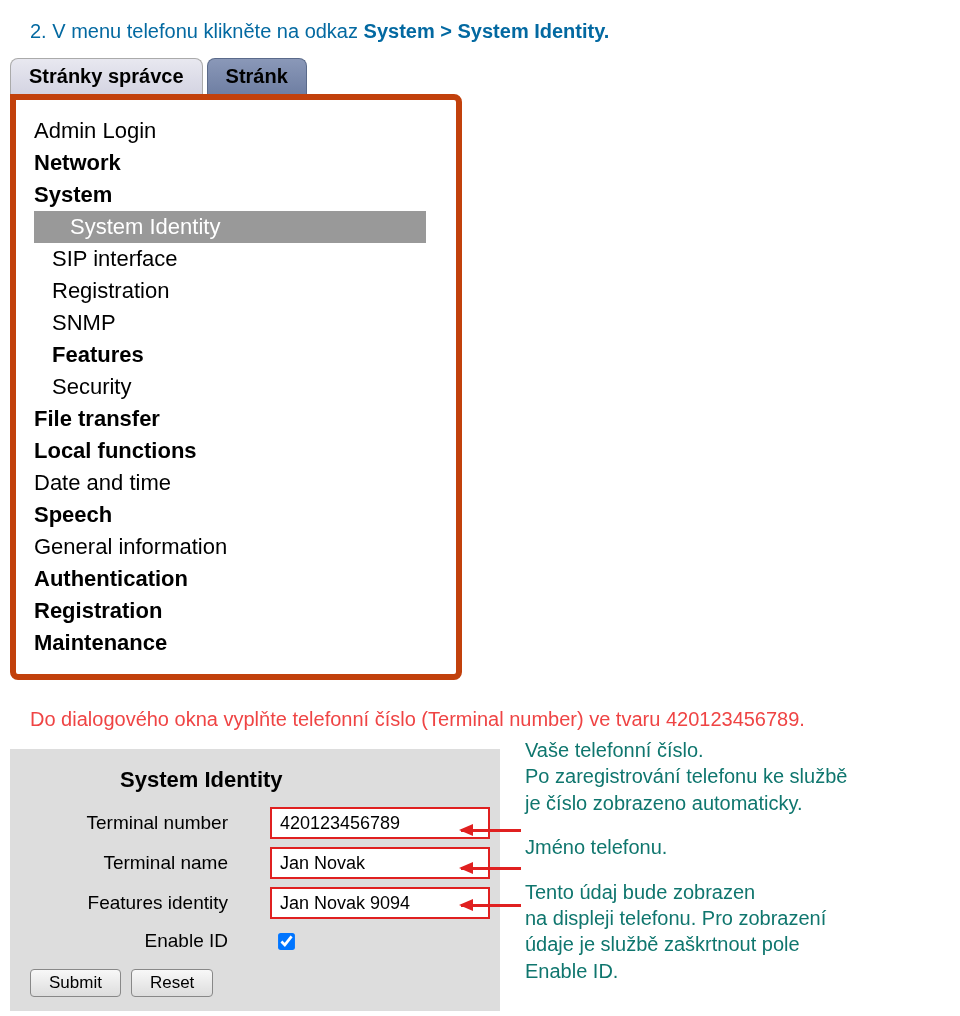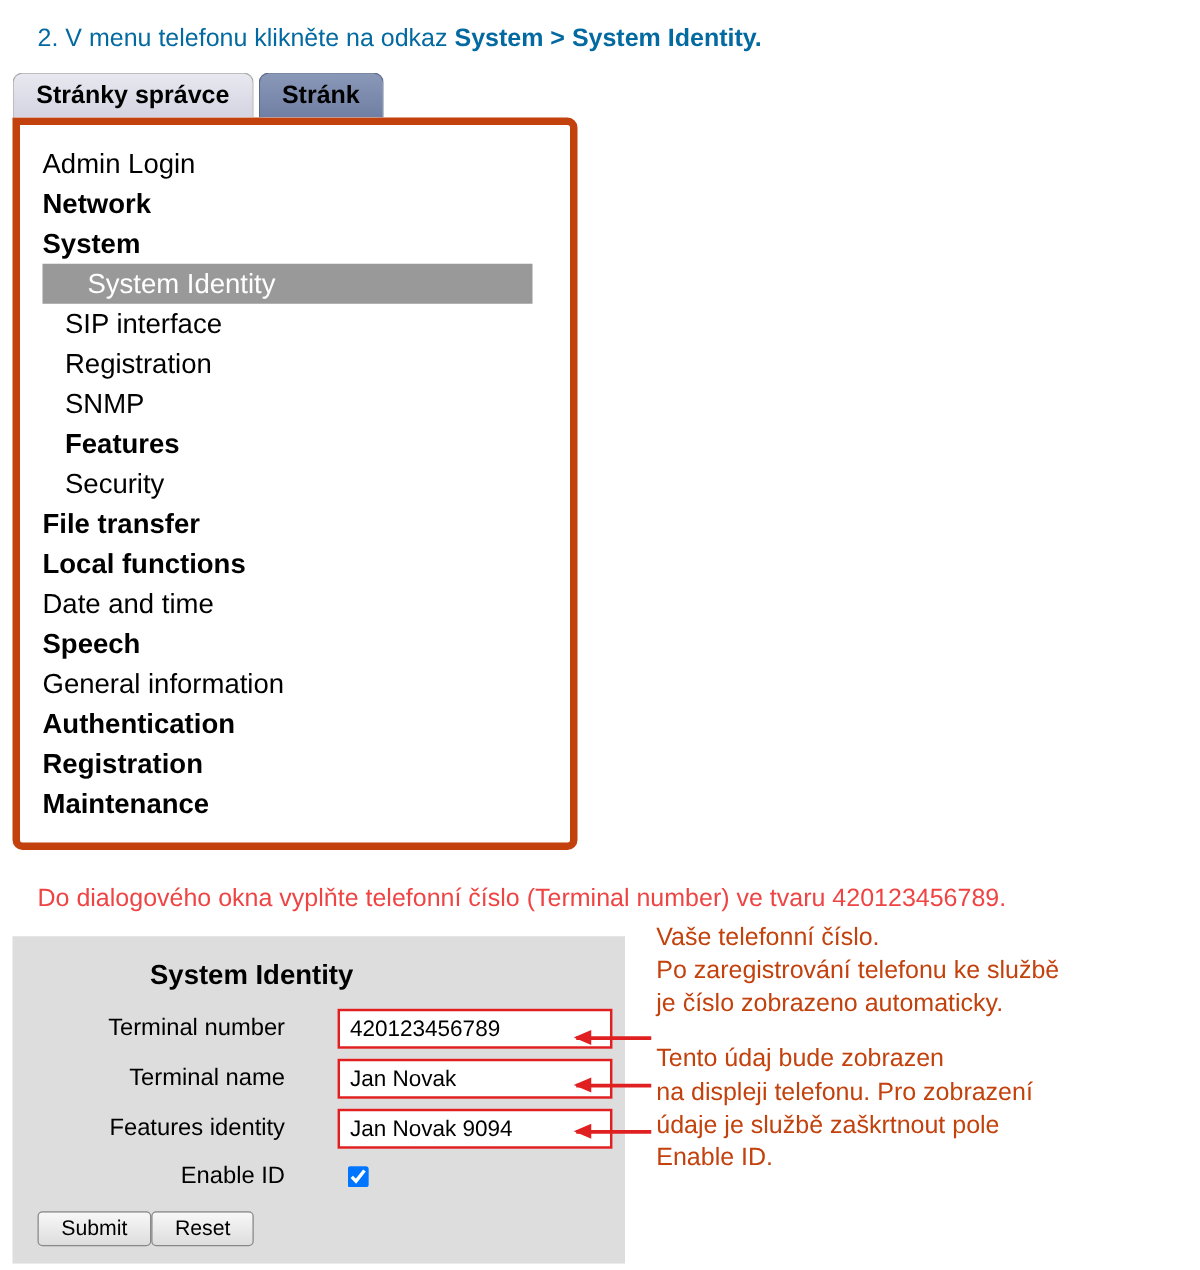--- a/index.html
+++ b/index.html
@@ -129,35 +129,35 @@
       top: -5px;
       border-right: 14px solid #e02020;
       border-top: 6px solid transparent;
       border-bottom: 6px solid transparent;
     }
     .arrow1 { top: 80px; }
     .arrow2 { top: 118px; }
     .arrow3 { top: 155px; }
     .buttons {
       display: flex;
-      gap: 0;
+      gap: 10px;
       padding: 10px 20px 14px 20px;
     }
     .btn {
       background: linear-gradient(#f8f8f8, #ddd);
       border: 1px solid #888;
       border-radius: 4px;
       padding: 3px 18px;
       font-size: 17px;
     }
     .annotations {
       padding-left: 25px;
       padding-top: 0;
       font-size: 20px;
-      color: #c2410c;
+      color: #0f766e;
       width: 410px;
     }
     .annot-block {
       margin-bottom: 12px;
       line-height: 1.32;
     }
     .annot-block.first { margin-top: -12px; margin-bottom: 18px; }
     .annot-block.second { margin-bottom: 18px; }
     .annot-block.third { }
   </style>
@@ -229,20 +229,23 @@
     <div class="arrow arrow2"></div>
     <div class="arrow arrow3"></div>
   </div>
 
   <div class="annotations">
     <div class="annot-block first">
       <div>Vaše telefonní číslo.</div>
       <div>Po zaregistrování telefonu ke službě</div>
       <div>je číslo zobrazeno automaticky.</div>
     </div>
+    <div class="annot-block second">
+      <div>Jméno telefonu.</div>
+    </div>
     <div class="annot-block third">
       <div>Tento údaj bude zobrazen</div>
       <div>na displeji telefonu. Pro zobrazení</div>
       <div>údaje je službě zaškrtnout pole</div>
       <div><span class="bold">Enable ID.</span></div>
     </div>
   </div>
 </div>
 
 </body></html>

